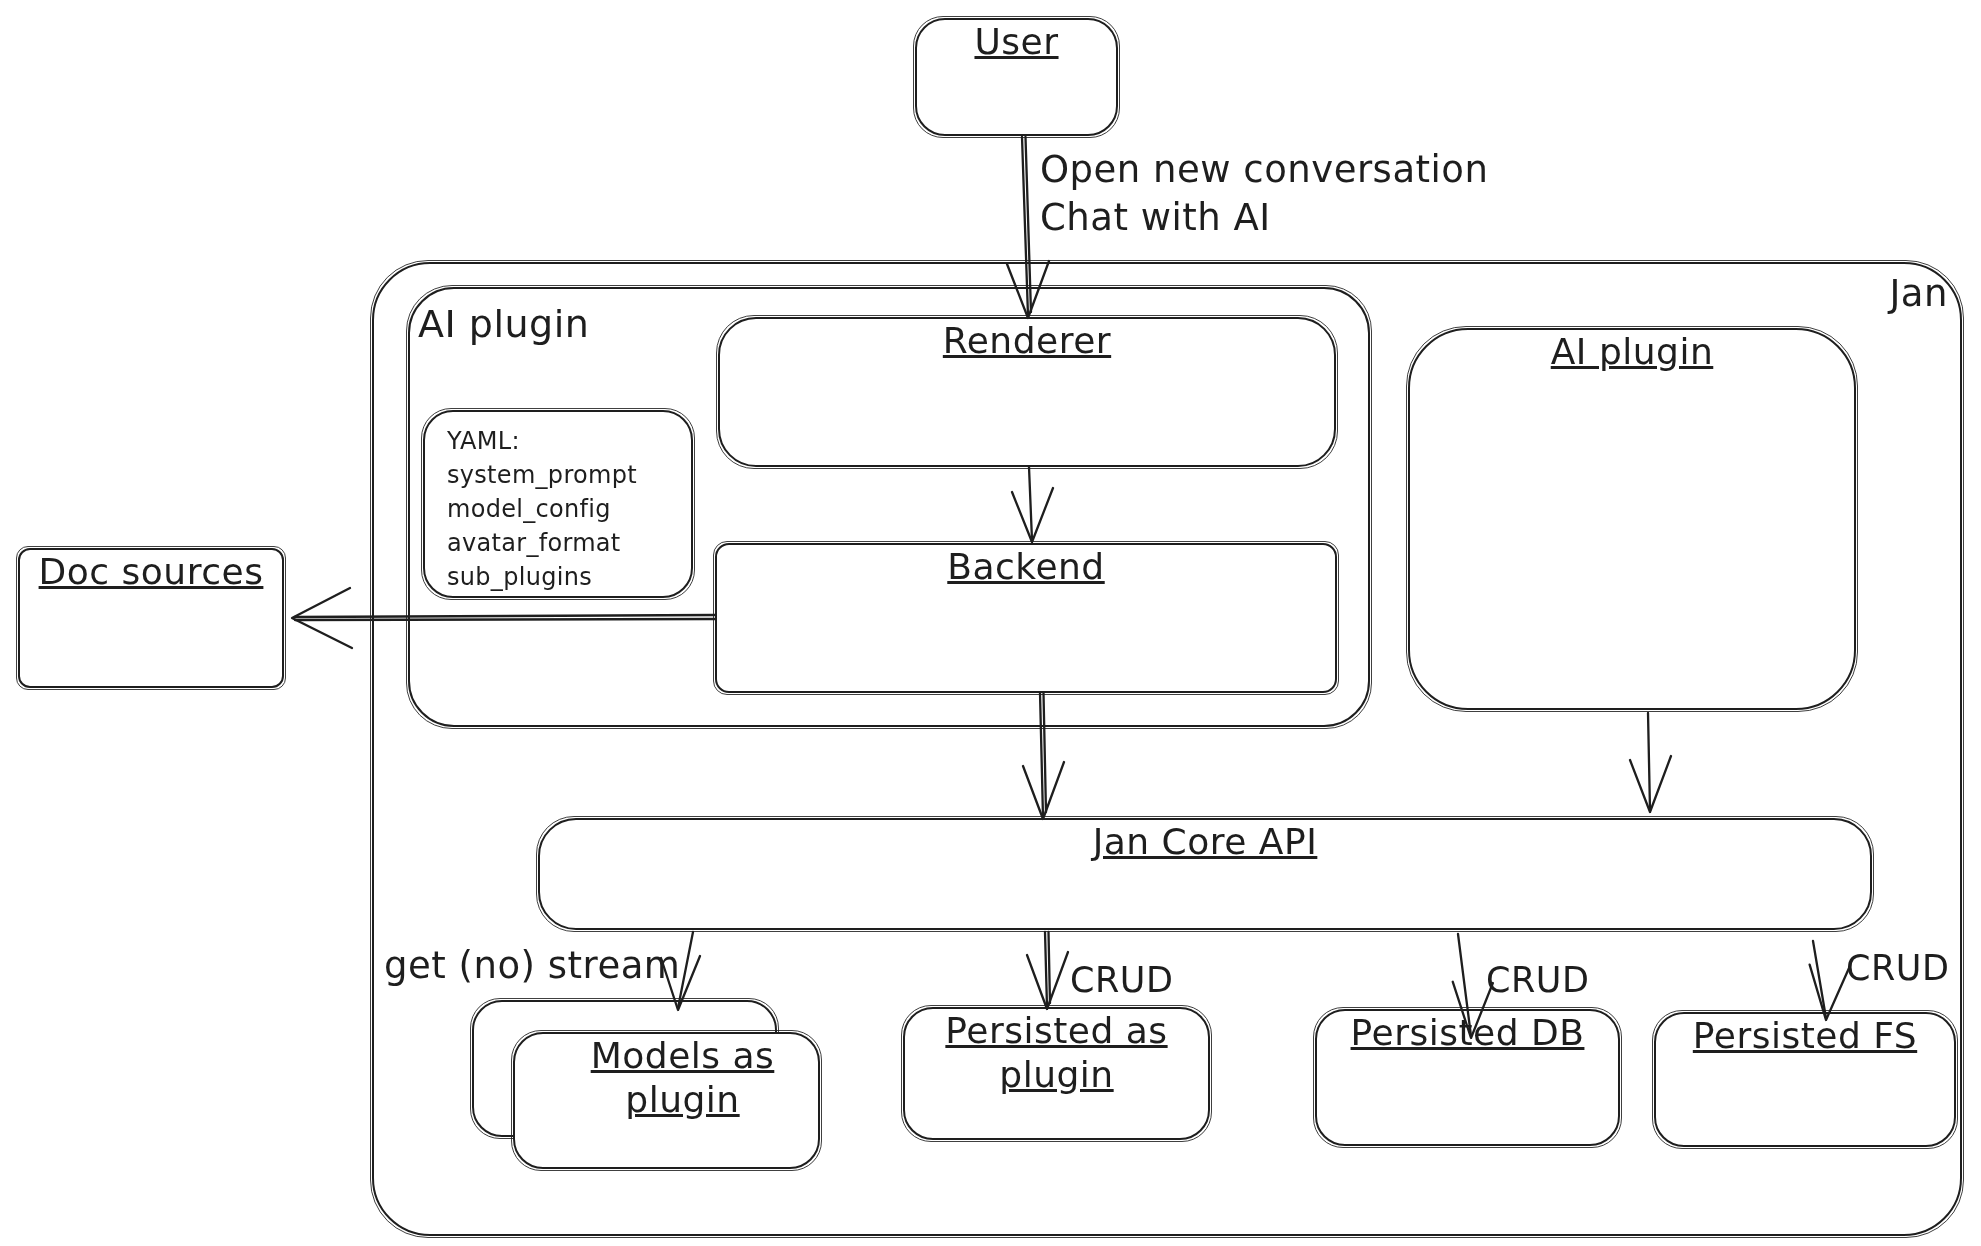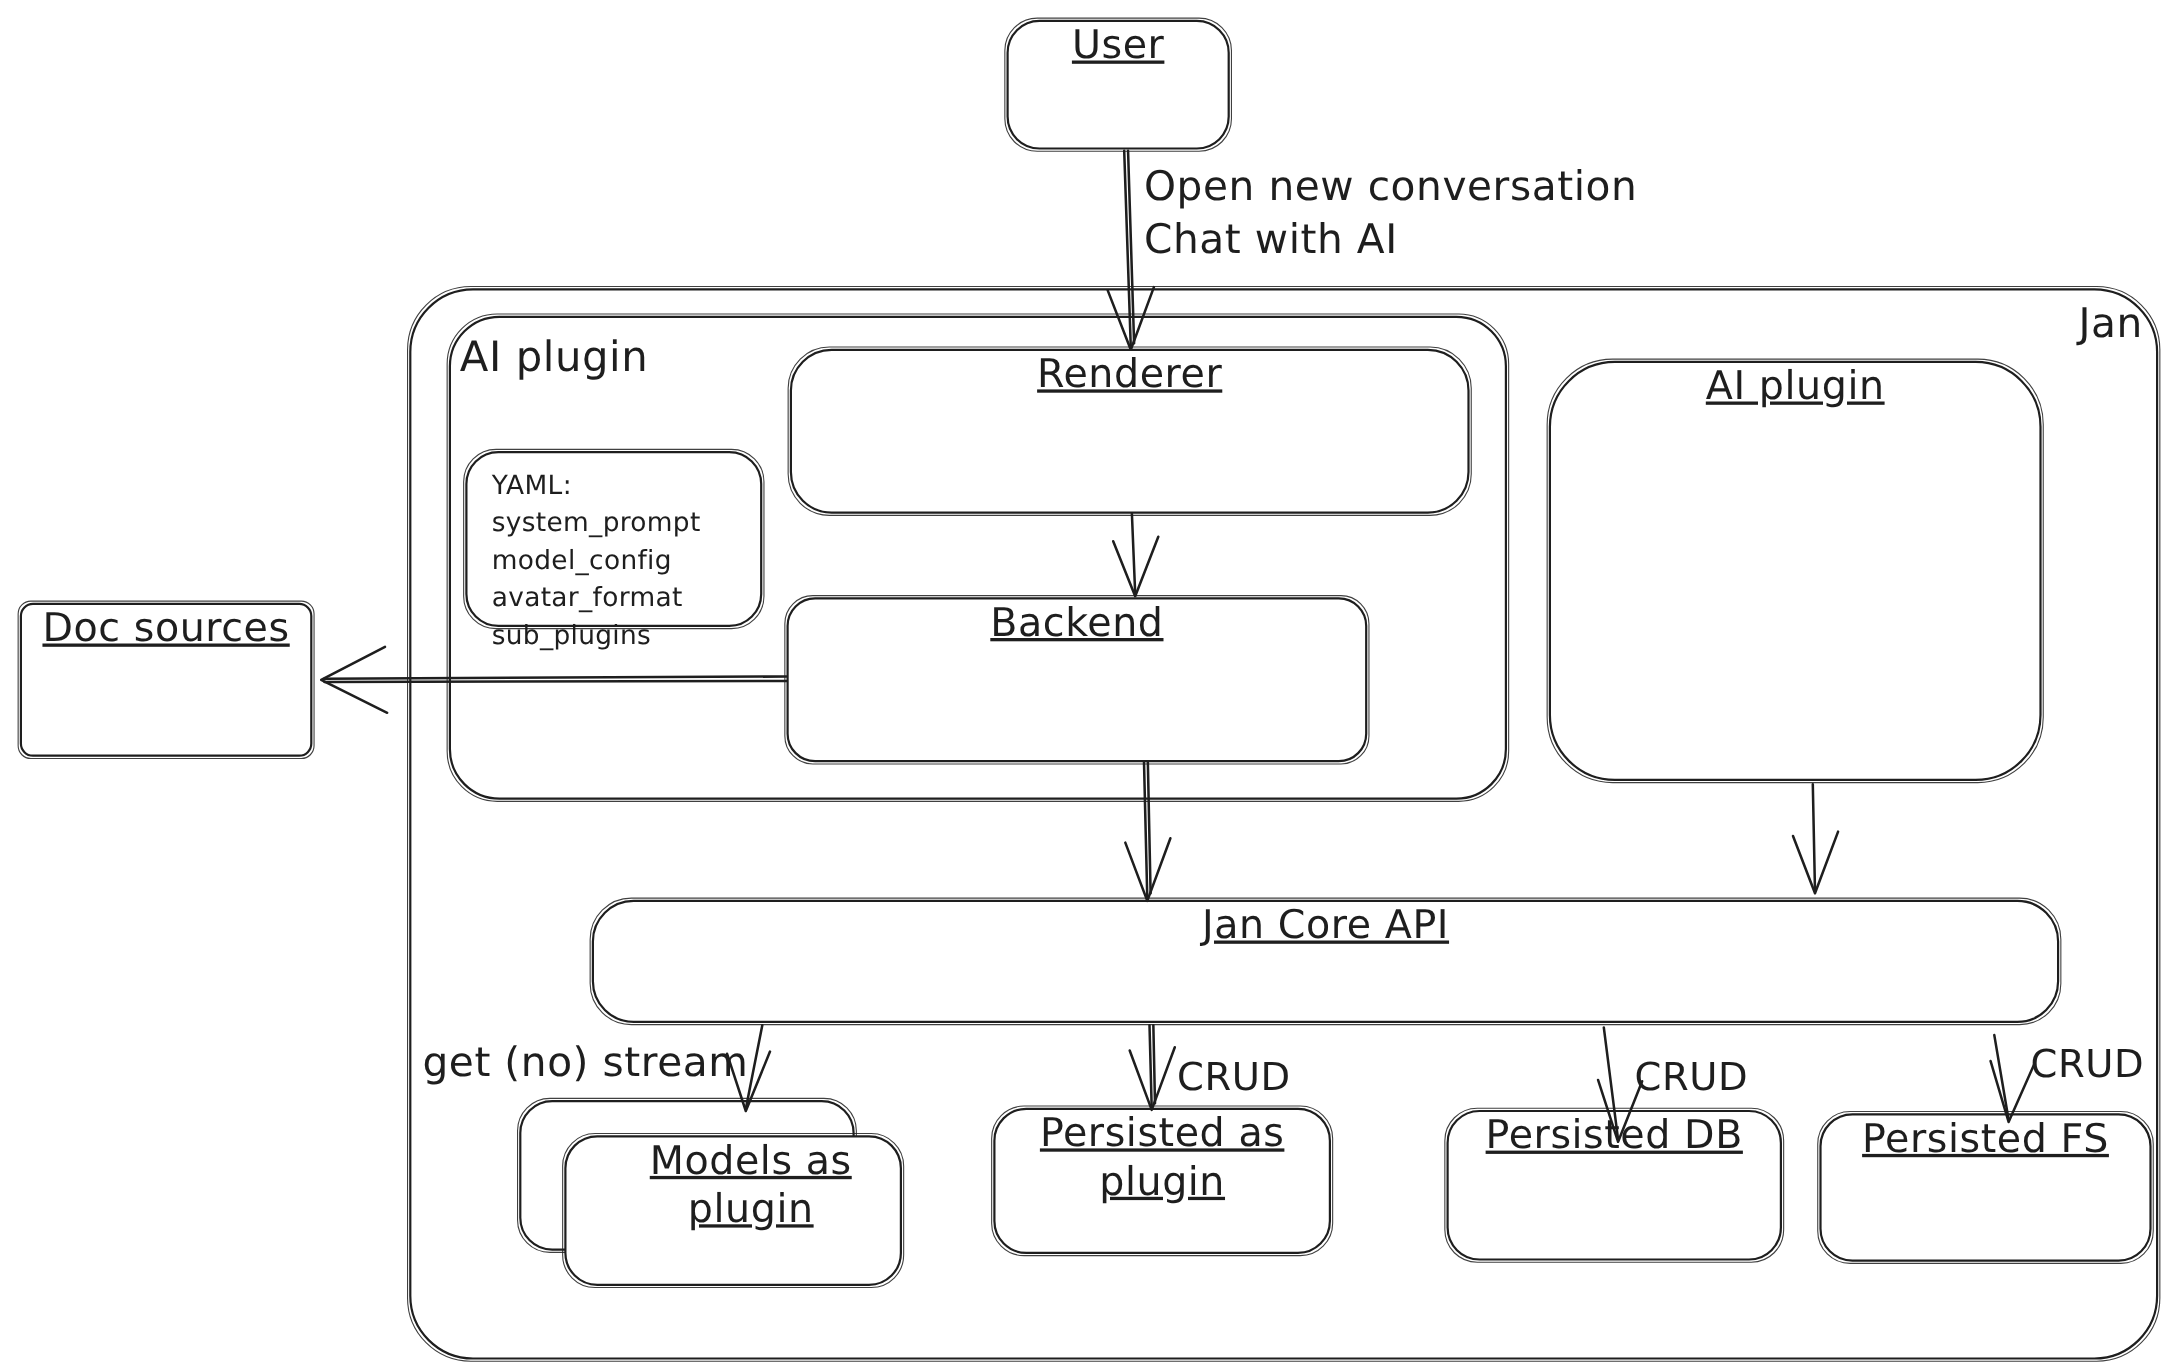--- a/index.html
+++ b/index.html
@@ -28,22 +28,22 @@
   }
   .container{background:transparent;}
   .node{display:flex;align-items:flex-start;justify-content:center;text-align:center;text-decoration:underline;}
   .node .lbl{font-size:36px;line-height:1.22;letter-spacing:.5px;}
 
   
   .user          {left:915px; top:18px;  width:203px; height:118px; border-radius:30px;}
   .jan           {left:372px; top:262px; width:1590px;height:974px; border-radius:58px;}
   .apc           {left:408px; top:287px; width:962px; height:440px; border-radius:46px;}
   .renderer      {left:718px; top:317px; width:618px; height:150px; border-radius:38px;}
-  .yaml          {left:423px; top:410px; width:270px; height:160px; border-radius:30px; background:#fff;}
-  .backend       {left:715px; top:543px; width:528px; height:150px; border-radius:26px;}
+  .yaml          {left:423px; top:410px; width:270px; height:188px; border-radius:30px; background:#fff;}
+  .backend       {left:715px; top:543px; width:622px; height:150px; border-radius:14px;}
   .doc           {left:18px;  top:548px; width:266px; height:140px; border-radius:12px;}
   .airight       {left:1408px;top:328px; width:448px; height:382px; border-radius:60px;}
   .core          {left:538px; top:818px; width:1334px;height:112px; border-radius:38px;}
   .models-back   {left:472px; top:1000px;width:305px; height:137px; border-radius:30px;}
   .models-front  {left:513px; top:1032px;width:307px; height:137px; border-radius:30px;padding-left:32px;}
   .vectordb      {left:903px; top:1007px;width:307px; height:133px; border-radius:30px;}
   .pdb           {left:1315px;top:1009px;width:305px; height:137px; border-radius:30px;}
   .pfs           {left:1654px;top:1012px;width:302px; height:135px; border-radius:30px;}
 
   

